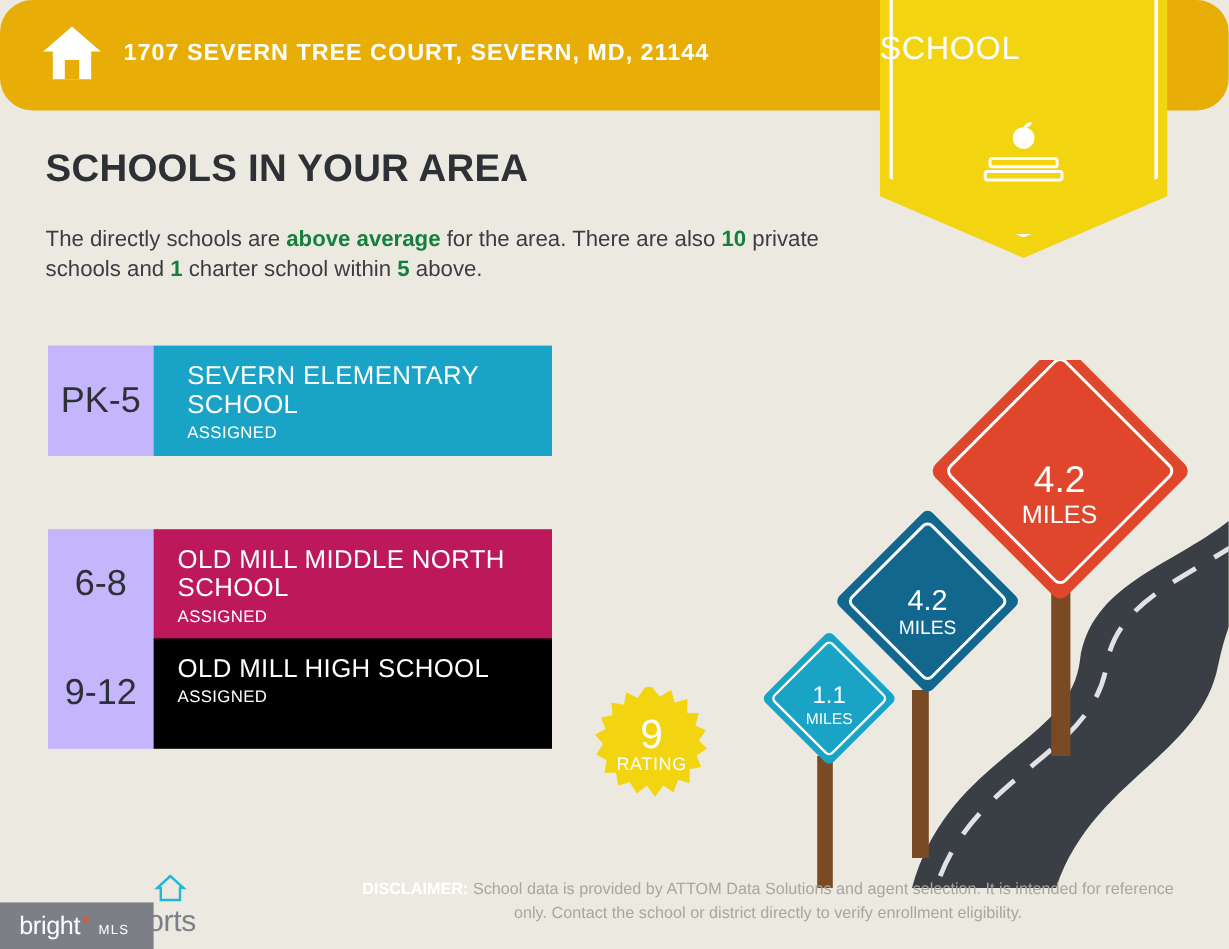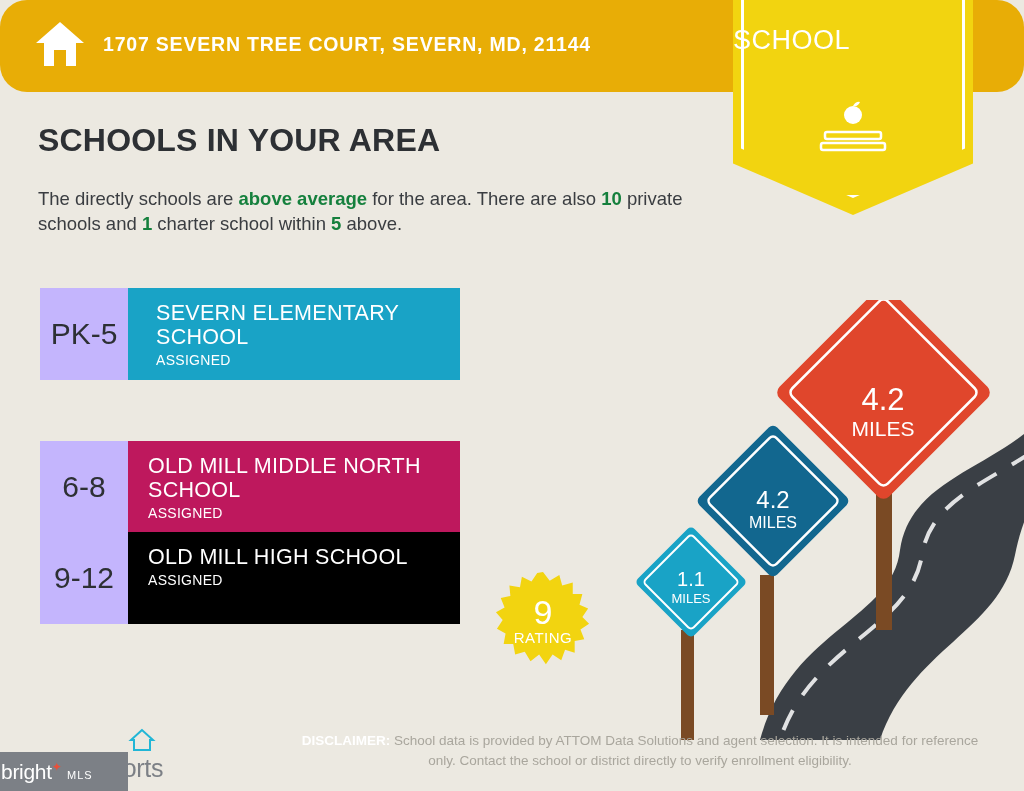--- a/index.html
+++ b/index.html
@@ -197,21 +197,21 @@
   }
   .disclaimer b { color: #fff; }
 
   .bright-mls {
     position: absolute;
     left: 0; top: 752px;
     width: 128px; height: 39px;
     background: #7c8086;
     color: #fff;
     font-size: 21px;
-    padding: 8px 0 0 1px;
+    padding: 8px 0 0 16px;
     box-sizing: border-box;
     letter-spacing: -0.3px;
   }
   .bright-mls .star { color: #e8503a; font-size: 12px; vertical-align: top; }
   .bright-mls .mls { font-size: 11px; letter-spacing: 1px; }
 </style>
 </head>
 <body>
 
 <div class="header-bar">

